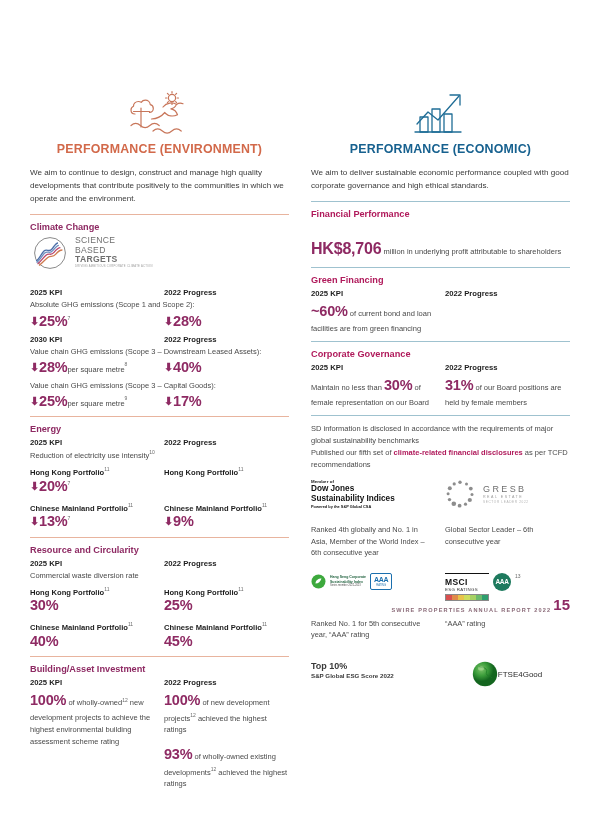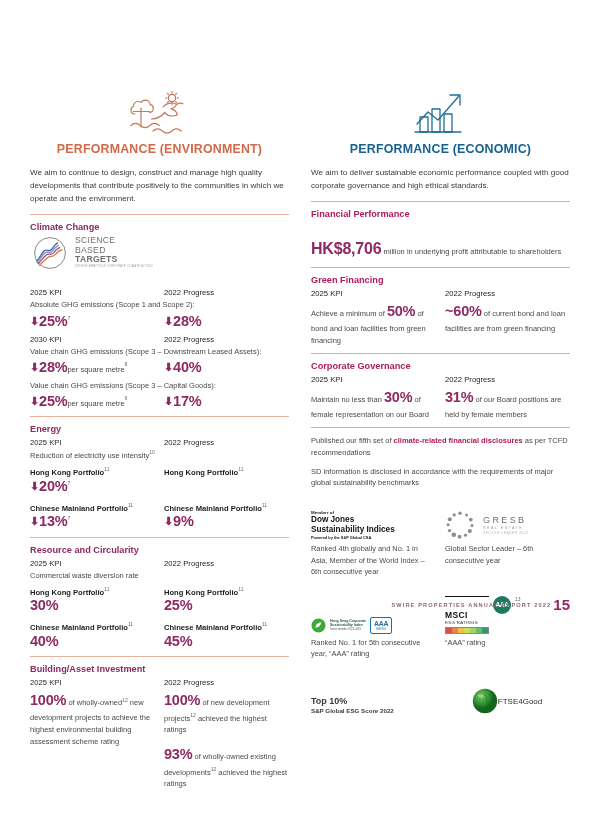--- a/index.html
+++ b/index.html
@@ -49,21 +49,21 @@
     margin-bottom: 4px;
   }
   .cat-env { color: #8e2a63; }
   .cat-eco { color: #b01a5b; }
 
   .kpi-grid { display: flex; gap: 10px; }
   .kpi-col { width: 124px; }
 
   .col-label {
     font-size: 7.7px;
-    font-weight: normal;
+    font-weight: bold;
     color: #1d1d1d;
     margin-bottom: 2px;
   }
   .desc {
     font-size: 7.5px;
     line-height: 1.5;
     color: #4a4a4a;
     margin-bottom: 1px;
   }
   .sub-label {
@@ -101,21 +101,21 @@
   }
   .bold-link { font-weight: bold; color: #b01a5b; }
 
   .fin-line { margin-bottom: 6px; margin-top: 17px; }
 
   .spacer-sm { height: 5px; }
 
   
   .logo-grid { display: flex; gap: 10px; margin-top: 9px; }
   .logo-cell { width: 124px; }
-  .logo-box { height: 42px; display: flex; align-items: flex-end; }
+  .logo-box { height: 42px; display: flex; align-items: flex-start; }
   .logo-cap {
     font-size: 7.4px;
     line-height: 1.55;
     color: #4a4a4a;
     margin-top: 3px;
   }
 
   .dj-title { font-family: "Liberation Sans", sans-serif; color:#111; }
   .dj-member { font-size: 4.4px; font-weight: bold; letter-spacing:.1px; }
   .dj-main { font-size: 8.2px; font-weight: bold; line-height: 1.12; }
@@ -131,41 +131,41 @@
   .hs-text { font-size: 3.5px; line-height:1.28; font-weight:bold; color:#1b5e3a; }
   .hs-sub { font-size: 2.6px; color:#555; font-weight:normal; }
   .aaa-badge {
     border:1px solid #1a6fae; border-radius:2px; padding:2px 3px;
     display:flex; flex-direction:column; align-items:center; background:#fff;
   }
   .aaa-badge .aaa-t { font-size:7px; font-weight:bold; color:#1a6fae; line-height:1; letter-spacing:-.3px;}
   .aaa-badge .aaa-b { font-size:2.6px; color:#1a6fae; margin-top:1px; }
 
   .msci-wrap { display:flex; align-items:flex-start; gap:4px; }
-  .msci-left { border-top:1.5px solid #111; padding-top:14px; }
+  .msci-left { border-top:1.5px solid #111; padding-top:4px; }
   .msci-m { font-size:8.5px; font-weight:bold; letter-spacing:.4px; color:#111; line-height:1; }
   .msci-s { font-size:4.4px; letter-spacing:.3px; color:#333; margin-top:1px; }
   .msci-bar { display:flex; margin-top:2px; border:.5px solid #888; }
   .msci-bar i { display:block; width:6px; height:4.5px; }
   .msci-circle {
     width:18px; height:18px; border-radius:50%; background:#1e7a5e;
     color:#fff; font-size:6.5px; font-weight:bold;
     display:flex; align-items:center; justify-content:center; letter-spacing:-.3px;
   }
 
   .sp-title { font-size:9px; font-weight:bold; color:#3a3a3a; }
   .sp-sub { font-size:6.2px; font-weight:bold; color:#3a3a3a; margin-top:1px; }
 
   .ftse-wrap { display:flex; flex-direction:row; align-items:center; }
   .ftse-label { font-size:8px; color:#2b2b2b; margin-top:2px; }
 
   
   .footer {
     position:absolute; right:30px; bottom:22px;
-    display:flex; align-items:center; gap:2px;
+    display:flex; align-items:flex-end; gap:2px;
   }
   .footer-text {
     font-size: 5.6px;
     letter-spacing: 1.15px;
     color: #8a6a78;
     font-weight: bold;
   }
   .footer-page {
     font-size: 15px;
     font-weight: bold;
@@ -380,23 +380,20 @@
       <div class="kpi-grid">
         <div class="kpi-col">
             <div class="col-label">2025 KPI</div>
           </div>
         <div class="kpi-col">
             <div class="col-label">2022 Progress</div>
           </div>
       </div>
       <div class="kpi-grid">
         <div class="kpi-col">
-            <div class="flowtext"><span>Achieve a minimum of </span><span class="big-inline">50%</span><span> of bond and loan facilities from green financing</span></div>
-          </div>
-        <div class="kpi-col">
             <div class="flowtext"><span class="big-inline">~60%</span><span> of current bond and loan facilities are from green financing</span></div>
           </div>
       </div>
 
       <div class="rule rule-eco"></div>
 
       <div class="cat-head cat-eco">Corporate Governance</div>
       <div class="kpi-grid">
         <div class="kpi-col">
             <div class="col-label">2025 KPI</div>
@@ -409,22 +406,22 @@
         <div class="kpi-col">
             <div class="flowtext"><span>Maintain no less than </span><span class="big-inline">30%</span><span> of female representation on our Board</span></div>
           </div>
         <div class="kpi-col">
             <div class="flowtext"><span class="big-inline">31%</span><span> of our Board positions are held by female members</span></div>
           </div>
       </div>
 
       <div class="rule rule-eco"></div>
 
+      <div class="flowtext" style="margin-top:7px;">SD information is disclosed in accordance with the requirements of major global sustainability benchmarks</div>
       <div class="flowtext"><span>Published our fifth set of </span><span class="bold-link">climate-related financial disclosures</span><span> as per TCFD recommendations</span></div>
-      <div class="flowtext" style="margin-top:7px;">SD information is disclosed in accordance with the requirements of major global sustainability benchmarks</div>
 
       <div class="logo-grid">
         <div class="logo-cell">
           <div class="logo-box">
             <div class="dj-title">
               <div class="dj-member">Member of</div>
               <div class="dj-main">Dow Jones</div>
               <div class="dj-main">Sustainability Indices</div>
               <div class="dj-power">Powered by the S&amp;P Global CSA</div>
             </div>

